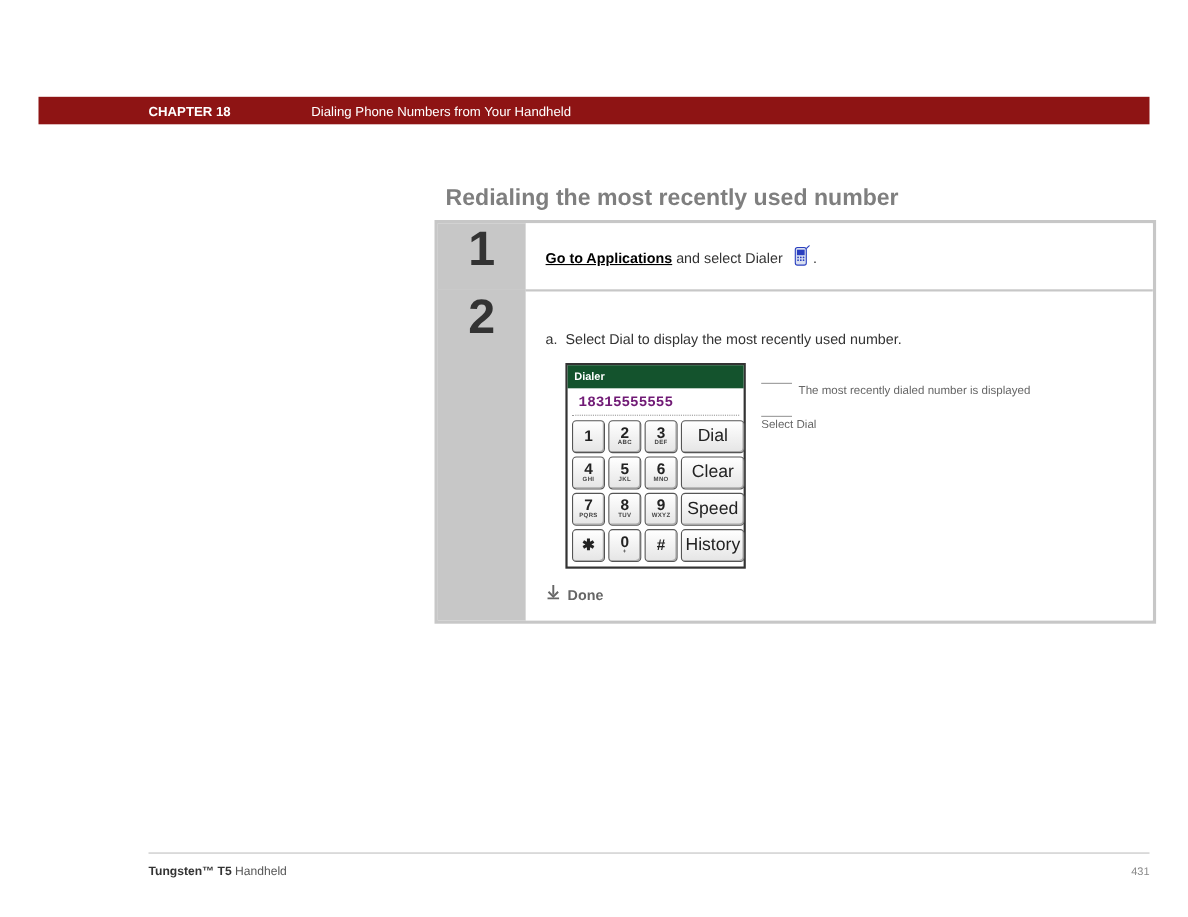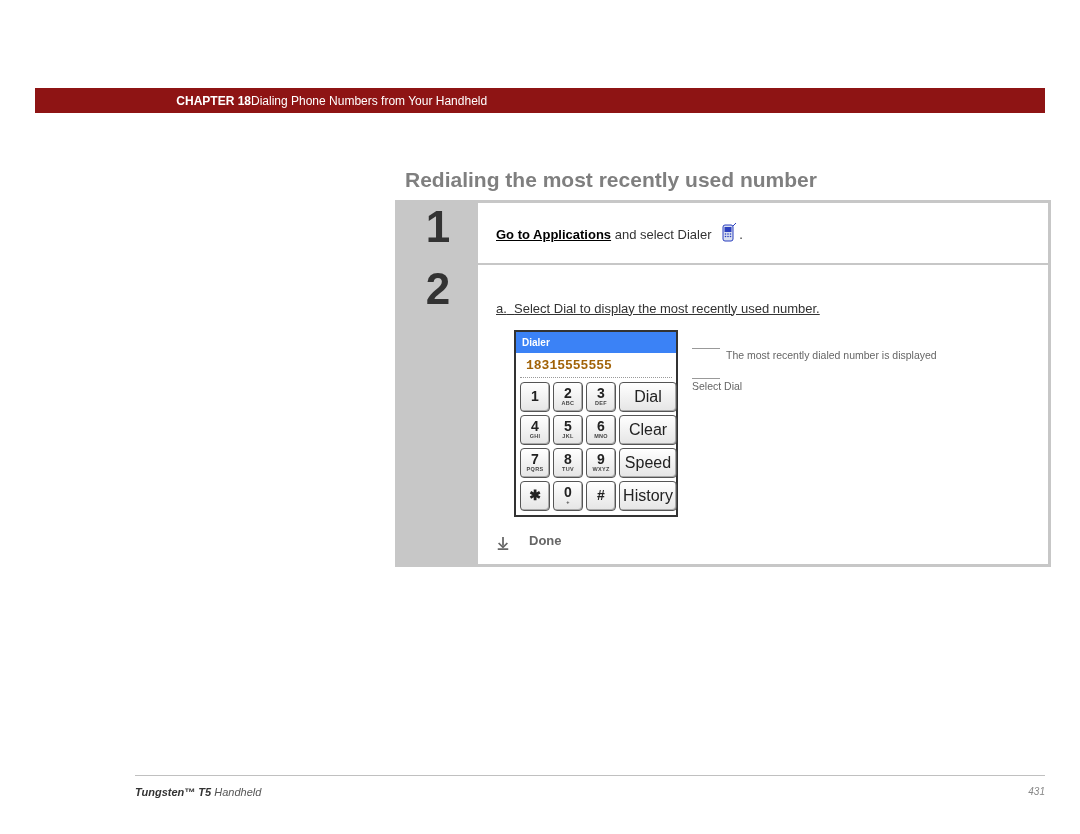--- a/index.html
+++ b/index.html
@@ -21,23 +21,22 @@
     height: 25px;
     background: #8e1414;
     display: flex;
     align-items: center;
     color: #fff;
     font-size: 12px;
   }
   .chapter-bar .chapter-label {
     font-weight: bold;
     padding-left: 100px;
-    width: 216px;
+    width: 248px;
     box-sizing: border-box;
-    text-align: right;
   }
   .chapter-bar .chapter-title {
     font-weight: normal;
   }
   .section-heading {
     position: absolute;
     top: 168px;
     left: 405px;
     font-size: 21px;
     font-weight: bold;
@@ -90,33 +89,33 @@
     align-items: flex-start;
   }
   .dialer-screen {
     border: 2px solid #333;
     background: #fff;
     width: 160px;
     display: flex;
     flex-direction: column;
   }
   .dialer-titlebar {
-    background: #3b82f6;
+    background: #14532d;
     color: #fff;
     font-size: 10px;
     font-weight: bold;
     padding: 3px 6px;
   }
   .dialer-number {
     font-family: "Courier New", monospace;
     font-weight: bold;
     font-size: 13px;
     padding: 3px 6px 1px 6px;
     letter-spacing: 0px;
-    color: #a16207;
+    color: #701a75;
     border-bottom: 1px dotted #999;
     margin: 0 4px;
   }
   .dialer-grid {
     display: grid;
     grid-template-columns: 30px 30px 30px 58px;
     grid-auto-rows: 30px;
     gap: 3px;
     padding: 4px;
     align-items: stretch;
@@ -159,42 +158,41 @@
     align-items: flex-start;
   }
   .callout-line .leader {
     width: 28px;
     height: 1px;
     background: #999;
     margin-right: 6px;
   }
   .callout1 { margin-top: 18px; }
   .callout2 { margin-top: 14px; flex-direction: column; }
-  .sub-item { margin: 6px 0; text-decoration: underline; }
-  .done-line { margin-top: 14px; color: #666; font-weight: bold; display: flex; align-items: flex-end; gap: 19px; }
+  .sub-item { margin: 6px 0; }
+  .done-line { margin-top: 14px; color: #666; font-weight: bold; display: flex; align-items: flex-start; gap: 6px; }
   .done-icon { width: 14px; height: 14px; }
   .footer-rule {
     position: absolute;
     left: 135px;
     right: 35px;
     bottom: 58px;
     height: 1px;
     background: #c0c0c0;
   }
   .footer {
     position: absolute;
     left: 135px;
     right: 35px;
     bottom: 36px;
     display: flex;
     justify-content: space-between;
-    align-items: flex-start;
+    align-items: flex-end;
     font-size: 11px;
     color: #555;
-    font-style: italic;
   }
   .footer .prod { }
   .footer .prod b { font-weight: bold; color: #333; }
   .footer .pnum { font-size: 10px; color: #888; }
 </style>
 </head>
 <body>
 
 <div class="chapter-bar">
   <div class="chapter-label">CHAPTER 18</div>

